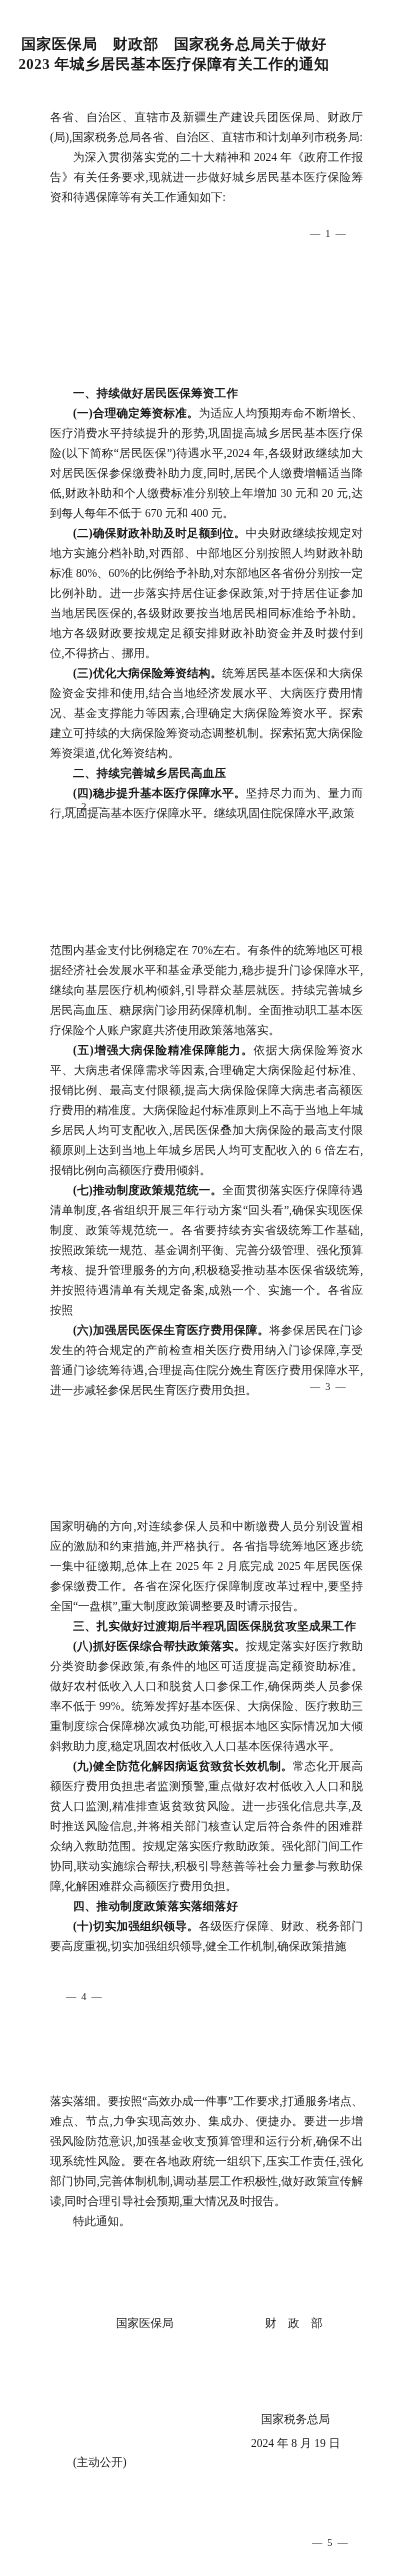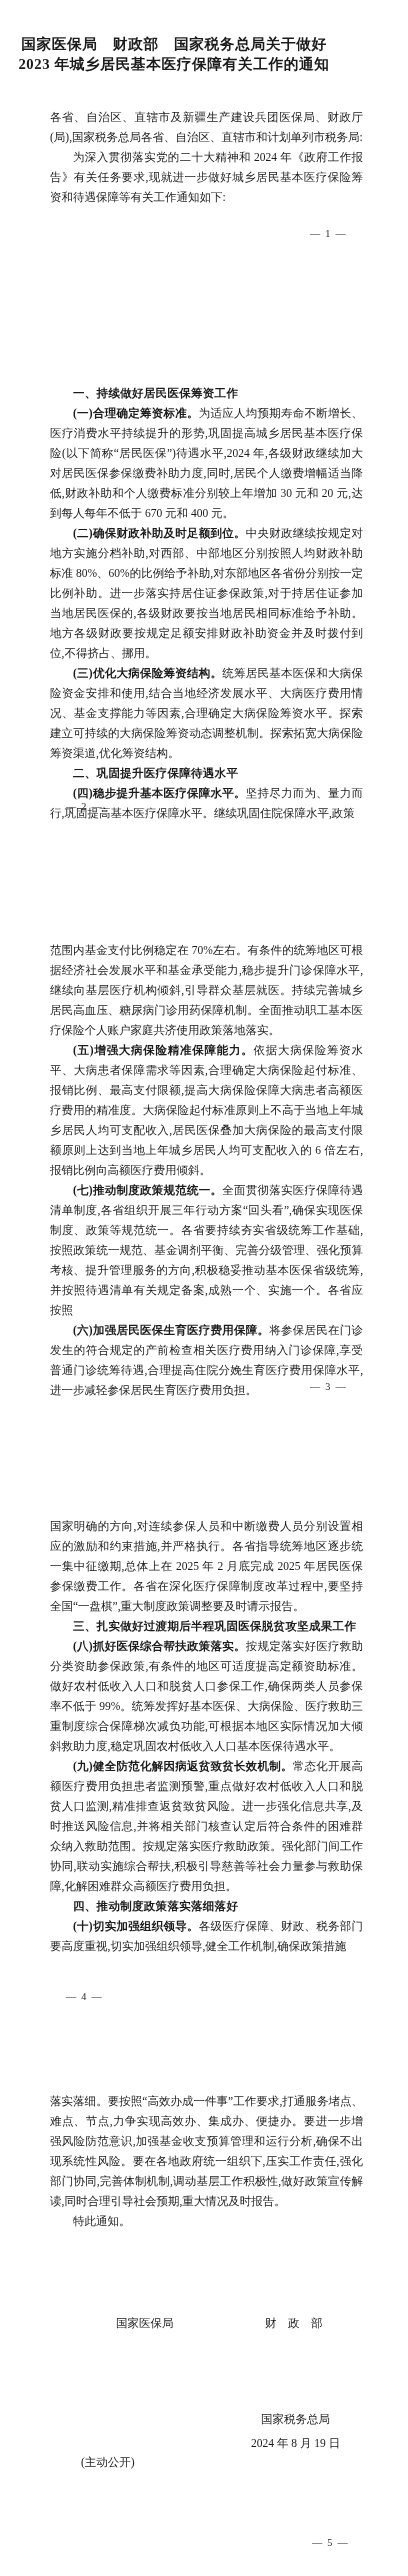--- a/index.html
+++ b/index.html
@@ -69,21 +69,21 @@
     <p class="flush">各省、自治区、直辖市及新疆生产建设兵团医保局、财政厅(局),国家税务总局各省、自治区、直辖市和计划单列市税务局:</p>
     <p>为深入贯彻落实党的二十大精神和 2024 年《政府工作报告》有关任务要求,现就进一步做好城乡居民基本医疗保险筹资和待遇保障等有关工作通知如下:</p>
   </div>
   <div class="pn pn-r" style="top:228px;">— 1 —</div>
 
   <div class="block" style="top:355px;margin-top:28px;">
     <p class="hd">一、持续做好居民医保筹资工作</p>
     <p><span class="lead">(一)合理确定筹资标准。</span><span>为适应人均预期寿命不断增长、医疗消费水平持续提升的形势,巩固提高城乡居民基本医疗保险(以下简称“居民医保”)待遇水平,2024 年,各级财政继续加大对居民医保参保缴费补助力度,同时,居民个人缴费增幅适当降低,财政补助和个人缴费标准分别较上年增加 30 元和 20 元,达到每人每年不低于 670 元和 400 元。</span></p>
     <p><span class="lead">(二)确保财政补助及时足额到位。</span><span>中央财政继续按规定对地方实施分档补助,对西部、中部地区分别按照人均财政补助标准 80%、60%的比例给予补助,对东部地区各省份分别按一定比例补助。进一步落实持居住证参保政策,对于持居住证参加当地居民医保的,各级财政要按当地居民相同标准给予补助。地方各级财政要按规定足额安排财政补助资金并及时拨付到位,不得挤占、挪用。</span></p>
     <p><span class="lead">(三)优化大病保险筹资结构。</span><span>统筹居民基本医保和大病保险资金安排和使用,结合当地经济发展水平、大病医疗费用情况、基金支撑能力等因素,合理确定大病保险筹资水平。探索建立可持续的大病保险筹资动态调整机制。探索拓宽大病保险筹资渠道,优化筹资结构。</span></p>
-    <p class="hd">二、巩固提升医疗保障待遇水平</p>
+    <p class="hd">二、持续完善城乡居民高血压</p>
     <p><span class="lead">(四)稳步提升基本医疗保障水平。</span><span>坚持尽力而为、量力而行,巩固提高基本医疗保障水平。继续巩固住院保障水平,政策</span></p>
   </div>
   <div class="pn pn-l" style="top:801px;">— 2 —</div>
 
   <div class="block" style="top:932px;">
     <p class="flush">范围内基金支付比例稳定在 70%左右。有条件的统筹地区可根据经济社会发展水平和基金承受能力,稳步提升门诊保障水平,继续向基层医疗机构倾斜,引导群众基层就医。持续完善城乡居民高血压、糖尿病门诊用药保障机制。全面推动职工基本医疗保险个人账户家庭共济使用政策落地落实。</p>
     <p><span class="lead">(五)增强大病保险精准保障能力。</span><span>依据大病保险筹资水平、大病患者保障需求等因素,合理确定大病保险起付标准、报销比例、最高支付限额,提高大病保险保障大病患者高额医疗费用的精准度。大病保险起付标准原则上不高于当地上年城乡居民人均可支配收入,居民医保叠加大病保险的最高支付限额原则上达到当地上年城乡居民人均可支配收入的 6 倍左右,报销比例向高额医疗费用倾斜。</span></p>
     <p><span class="lead">(七)推动制度政策规范统一。</span><span>全面贯彻落实医疗保障待遇清单制度,各省组织开展三年行动方案“回头看”,确保实现医保制度、政策等规范统一。各省要持续夯实省级统筹工作基础,按照政策统一规范、基金调剂平衡、完善分级管理、强化预算考核、提升管理服务的方向,积极稳妥推动基本医保省级统筹,并按照待遇清单有关规定备案,成熟一个、实施一个。各省应按照</span></p>
     <p><span class="lead">(六)加强居民医保生育医疗费用保障。</span><span>将参保居民在门诊发生的符合规定的产前检查相关医疗费用纳入门诊保障,享受普通门诊统筹待遇,合理提高住院分娩生育医疗费用保障水平,进一步减轻参保居民生育医疗费用负担。</span></p>
   </div>
@@ -101,18 +101,18 @@
 
   <div class="block" style="top:2083px;">
     <p class="flush">落实落细。要按照“高效办成一件事”工作要求,打通服务堵点、难点、节点,力争实现高效办、集成办、便捷办。要进一步增强风险防范意识,加强基金收支预算管理和运行分析,确保不出现系统性风险。要在各地政府统一组织下,压实工作责任,强化部门协同,完善体制机制,调动基层工作积极性,做好政策宣传解读,同时合理引导社会预期,重大情况及时报告。</p>
     <p>特此通知。</p>
   </div>
 
   <div class="sig" style="top:2316px; left:108px;">国家医保局</div>
   <div class="sig" style="top:2316px; left:257px;">财　政　部</div>
   <div class="sig" style="top:2412px; left:253px;">国家税务总局</div>
   <div class="sig" style="top:2436px; left:243px;">2024 年 8 月 19 日</div>
-  <div class="sig" style="top:2455px; left:73px;text-align:center;">(主动公开)</div>
+  <div class="sig" style="top:2455px; left:65px;text-align:center;">(主动公开)</div>
 
   <div class="pn pn-r" style="top:2537px; right:59px;">— 5 —</div>
 
 </div>
 
 
 </body></html>

